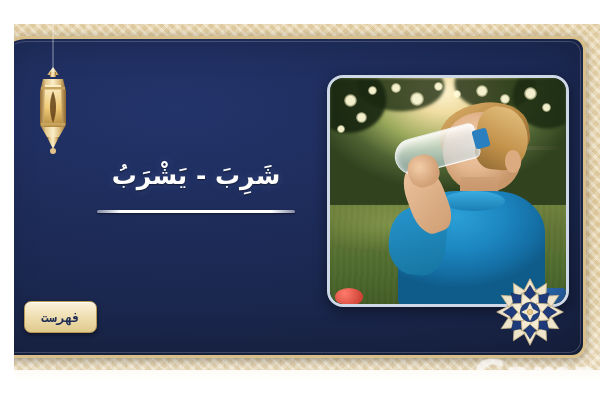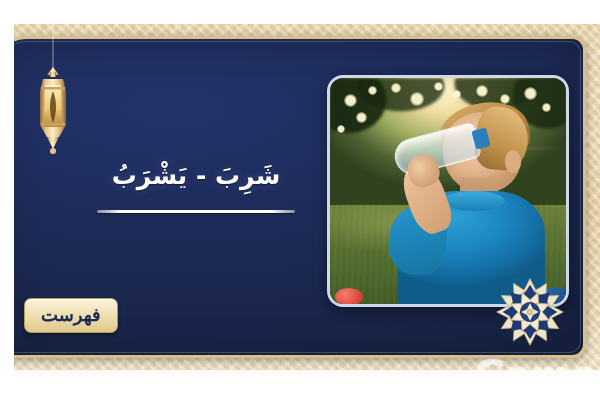--- a/index.html
+++ b/index.html
@@ -240,23 +240,23 @@
   .fehrest{
     position:absolute; left:24px; bottom:22px; z-index:22;
     min-width:72px; padding:5px 16px 6px 16px;
     border-radius:7px;
     background:linear-gradient(180deg,#fbf3dd 0%, #f0e0b4 45%, #e0c98c 100%);
     border:1px solid #b99a55;
     box-shadow:0 2px 4px rgba(0,0,0,.45), inset 0 1px 0 rgba(255,255,255,.85);
     text-align:center; cursor:pointer;
   }
   .fehrest span{
-    font-family:Liberation Serif, serif;
+    font-family:Liberation Mono, monospace;
     direction:rtl; unicode-bidi:bidi-override;
-    color:#1b2a55; font-size:18px; font-weight:bold; letter-spacing:.3px;
+    color:#1b2a55; font-size:13px; font-weight:bold; letter-spacing:.3px;
   }
 
   
   .watermark{
     position:absolute; right:16px; bottom:2px; z-index:25;
     font-family:"DejaVu Sans","Liberation Sans",sans-serif;
     font-size:40px; font-weight:bold; letter-spacing:-1px;
     color:rgba(255,255,255,.55);
     text-shadow:0 1px 0 rgba(255,255,255,.4);
     mix-blend-mode:overlay;

